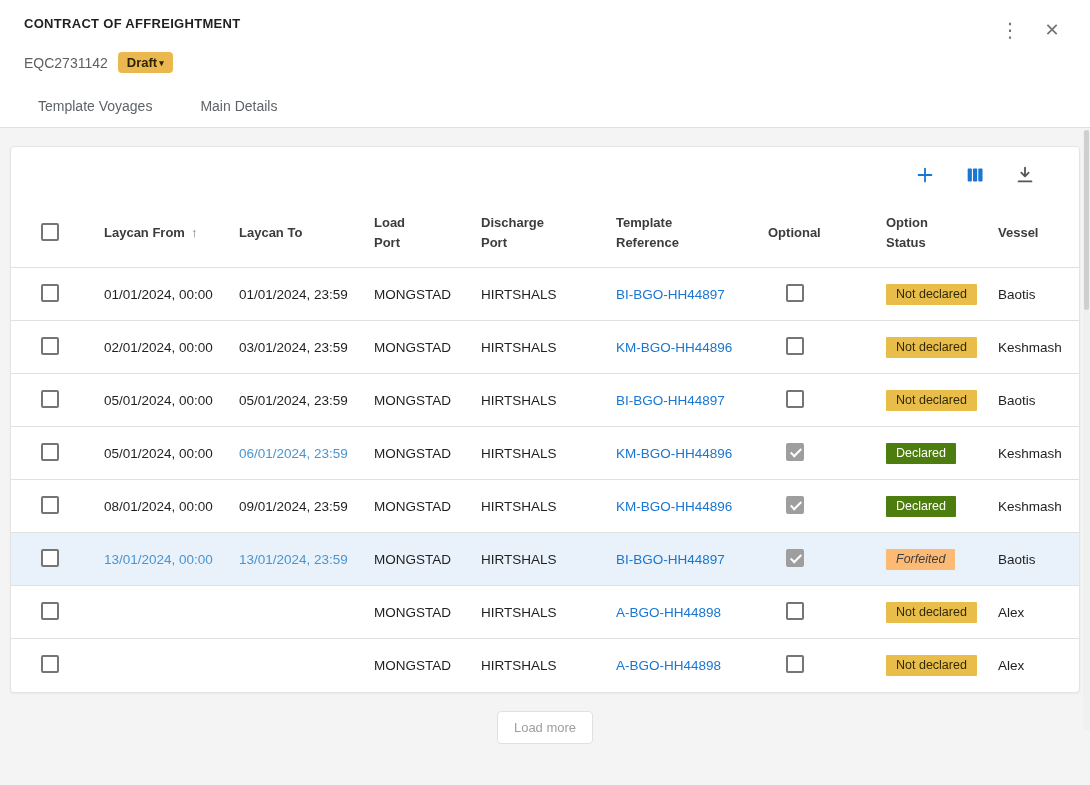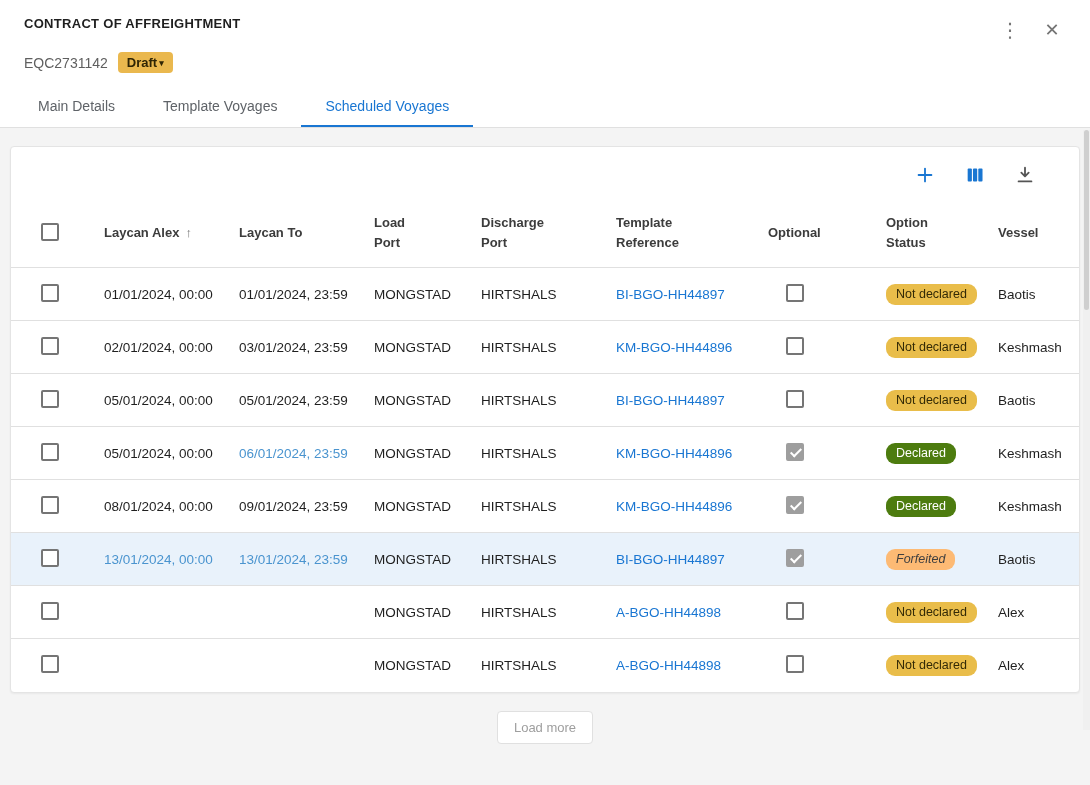--- a/index.html
+++ b/index.html
@@ -56,21 +56,21 @@
   .c-opt { padding-left:26px; }
 
   .checkbox { width:18px; height:18px; border:2px solid #757575; border-radius:2px;
               display:inline-block; position:relative; cursor:pointer; background:#fff; }
   .checkbox.checked { background:#9e9e9e; border-color:#9e9e9e; }
   .checkbox.checked::after { content:""; position:absolute; left:5px; top:1px; width:4px; height:9px;
               border:solid #fff; border-width:0 2px 2px 0; transform:rotate(45deg); }
 
   .sort-arrow { color:#757575; font-size:13px; margin-left:6px; }
 
-  .badge { display:inline-block; padding:4px 10px; border-radius:9px; font-size:12.5px; line-height:1; }
+  .badge { display:inline-block; padding:4px 10px; border-radius:1px; font-size:12.5px; line-height:1; }
   .badge.warning { background:#e9bd4a; color:#332a06; }
   .badge.success { background:#4d7c0f; color:#fff; }
   .badge.muted   { background:#fdba74; color:#3f3f3f;font-style:italic; }
 
   
   .load-more-row { display:flex; justify-content:center; padding:18px 0; }
   .load-more-btn { background:#fff; border:1px solid #e0e0e0; border-radius:4px; color:#9e9e9e;
                    font-size:13px; padding:8px 16px; cursor:pointer; font-family:inherit; }
 
   
@@ -92,23 +92,22 @@
   <div class="subtitle-row">
     <span class="contract-id">EQC2731142</span>
     <span class="draft-badge">
       <span>Draft</span>
       <span class="draft-caret">▾</span>
     </span>
   </div>
 </div>
 
 <div class="tabs">
+  <div class="tab">Template Voyages</div>
   <div class="tab">Main Details</div>
-  <div class="tab">Template Voyages</div>
-  <div class="tab active">Scheduled Voyages</div>
 </div>
 
 <div class="content">
   <div class="card">
 
     <div class="card-toolbar">
       <div class="tool-icon">
         <svg width="22" height="22" viewBox="0 0 24 24">
             <path d="M12 5v14M5 12h14" stroke="#1976d2" stroke-width="2" fill="none" stroke-linecap="round"></path>
           </svg>
@@ -137,21 +136,21 @@
           <col style="width:135px">
           <col style="width:152px">
         <col style="width:118px">
           <col style="width:112px">
           <col>
       </colgroup>
       <thead>
         <tr>
           <th class="c-cb"><span class="checkbox"></span></th>
           <th>
-            <span class="hwrap">Laycan Alex</span><span class="sort-arrow">↑</span>
+            <span class="hwrap">Laycan From</span><span class="sort-arrow">↑</span>
           </th>
           <th><span class="hwrap">Laycan To</span></th>
           <th class="w-load"><span class="hwrap">Load Port</span></th>
           <th class="w-disch"><span class="hwrap">Discharge Port</span></th>
           <th class="w-tref"><span class="hwrap">Template Reference</span></th>
           <th><span class="hwrap">Optional</span></th>
           <th class="w-ostat"><span class="hwrap">Option Status</span></th>
           <th><span class="hwrap">Vessel</span></th>
         </tr>
       </thead>

